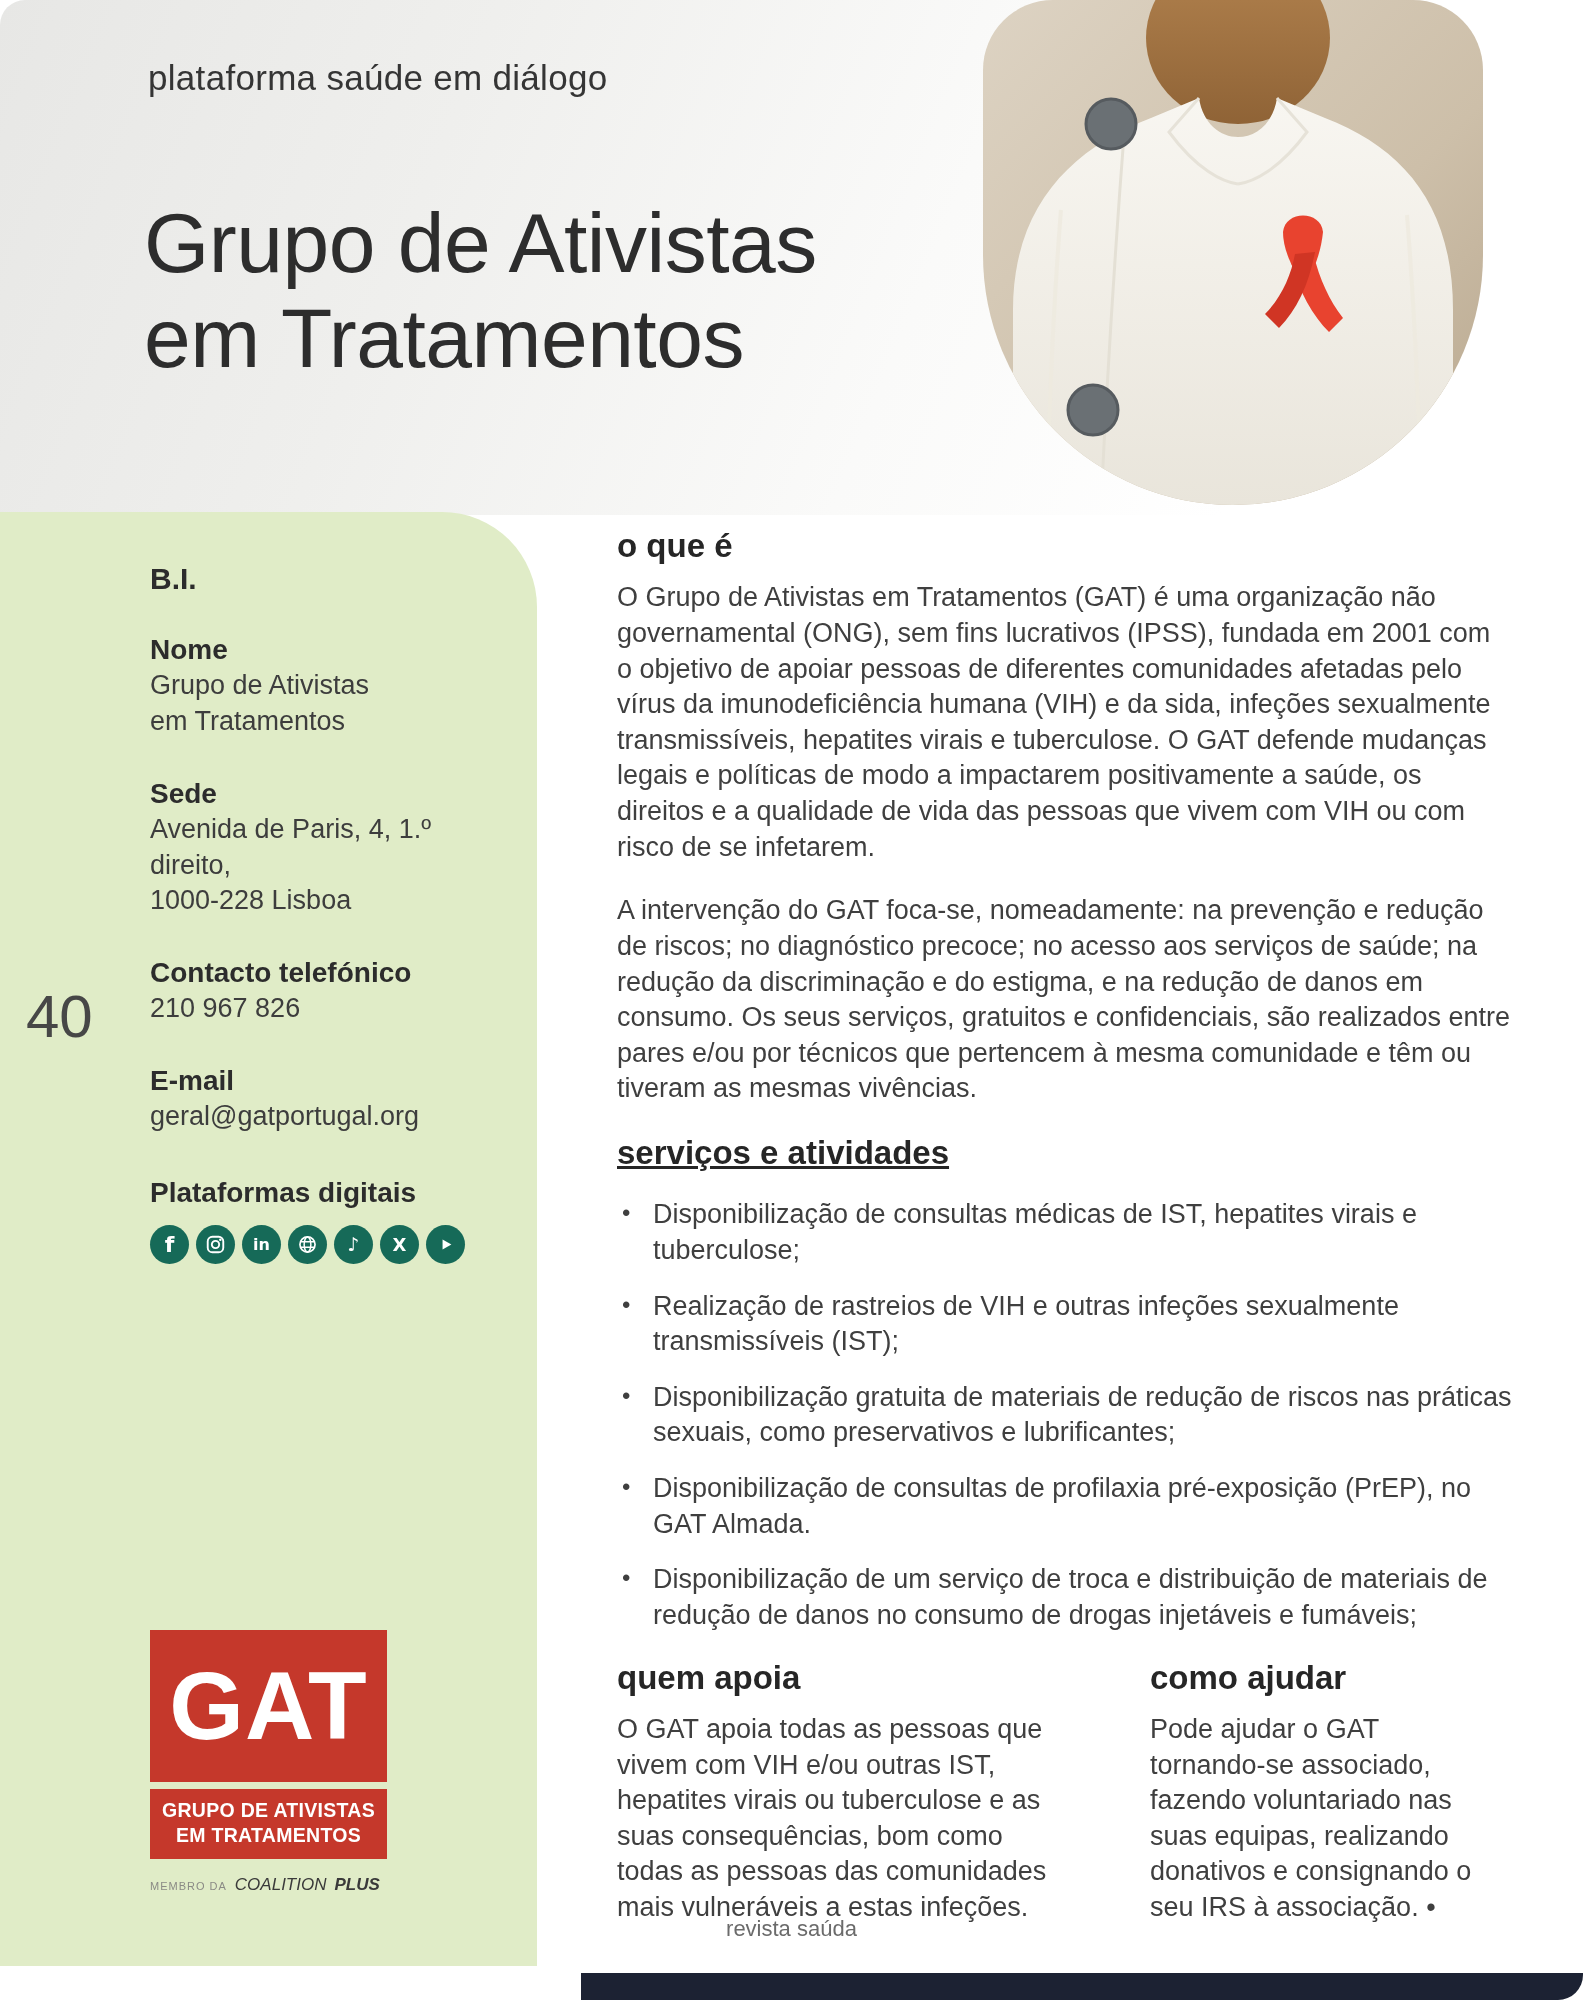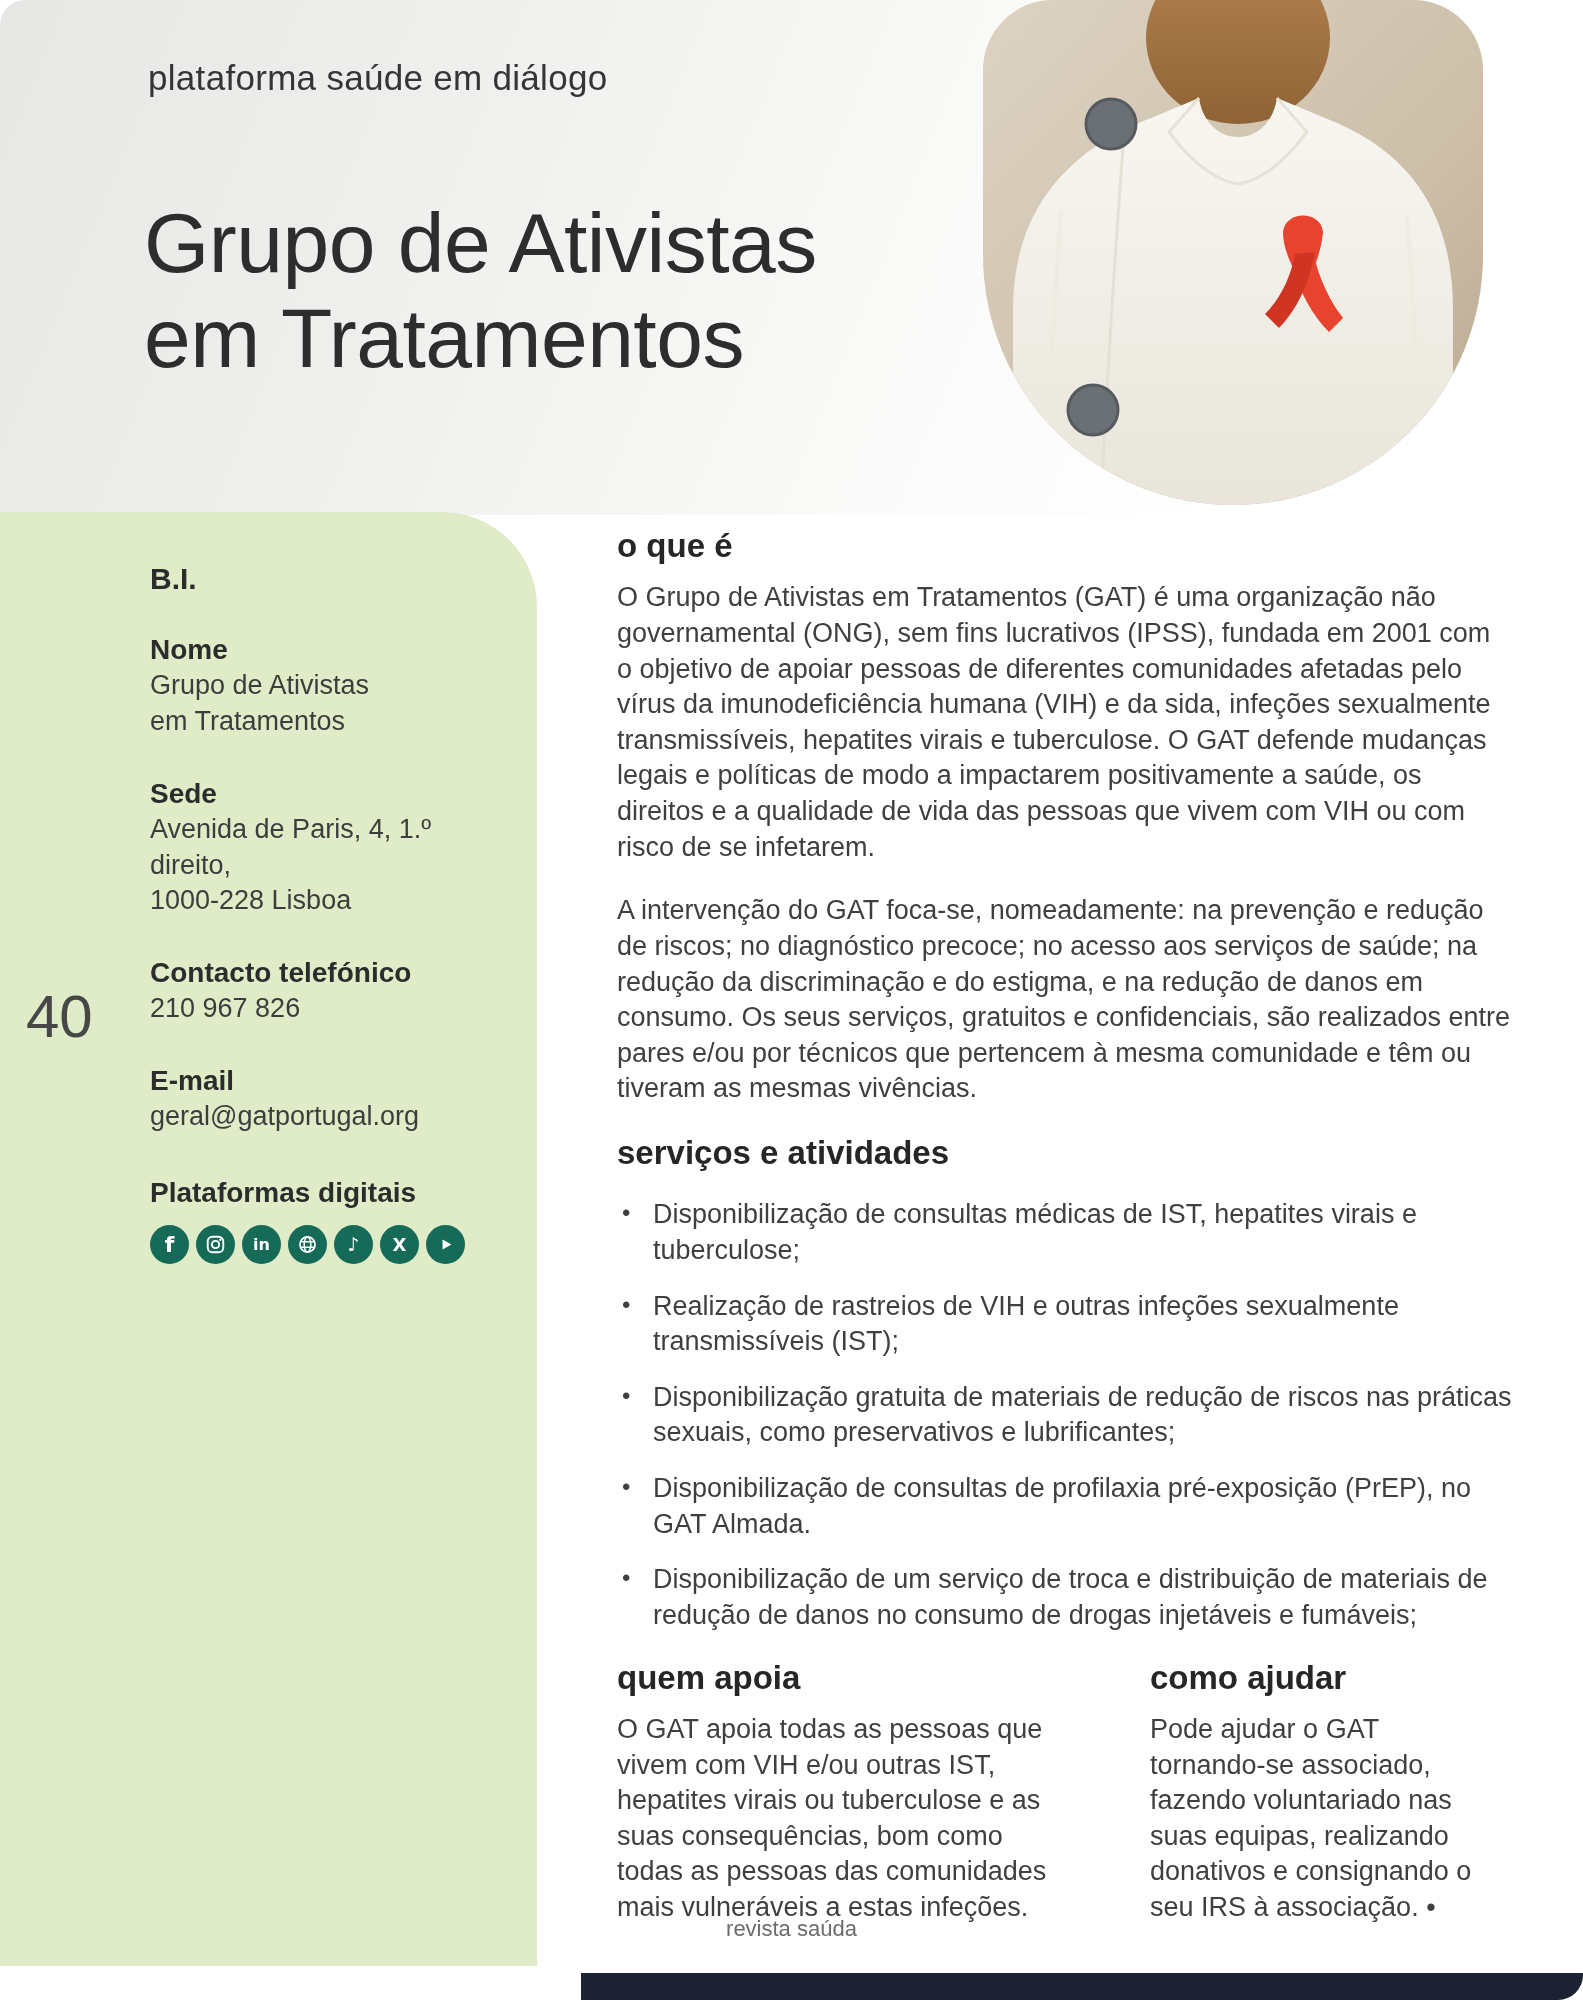--- a/index.html
+++ b/index.html
@@ -42,21 +42,21 @@
     padding:9px 0 10px;font-size:19.5px;font-weight:700;line-height:1.3;letter-spacing:.3px;}
   .gat-member{margin-top:16px;display:flex;align-items:baseline;gap:8px;}
   .member-prefix{font-size:11px;color:#8a8a85;letter-spacing:1px;}
   .member-name{font-size:17px;font-style:italic;color:#3a3a3a;}
   .member-plus{font-size:17px;font-style:italic;font-weight:700;color:#3a3a3a;}
   .page-number{position:absolute;left:26px;top:982px;font-size:60px;color:#474747;}
   
   .main{position:absolute;left:617px;top:528px;width:895px;}
   .h2{font-size:33px;font-weight:700;color:#262626;margin:0 0 16px 0;line-height:1.1;}
   .para{font-size:27px;line-height:1.32;color:#3f3f3f;margin:0 0 28px 0;}
-  .services-h{margin-top:20px;margin-bottom:26px;}
+  .services-h{margin-top:20px;margin-bottom:26px;text-decoration:underline;}
   .services-list{list-style:none;margin:0;padding:0;}
   .services-list li{position:relative;padding-left:36px;margin-bottom:20px;
     font-size:27px;line-height:1.32;color:#3f3f3f;}
   .services-list li::before{content:"•";position:absolute;left:5px;top:0;font-size:24px;color:#3f3f3f;}
   .cols{display:flex;gap:88px;margin-top:26px;}
   .col1{width:445px;}
   .col2{width:340px;}
   .col-text{font-size:27px;line-height:1.32;color:#3f3f3f;margin-top:2px;}
   .footer{position:absolute;left:0;right:0;top:1916px;text-align:center;
     font-size:22px;color:#6b6b6b;}
@@ -169,20 +169,32 @@
           <svg width="21" height="21" viewBox="0 0 20 20">
             <polygon points="7.2,5.2 15.6,10 7.2,14.8" fill="#fff"></polygon>
           </svg>
         </span>
       </div>
     </div>
   </div>
 
   <div class="page-number">40</div>
 
+  <div class="gat-logo">
+    <div class="gat-red-box">GAT</div>
+    <div class="gat-red-band">
+      <span style="display:block">GRUPO DE ATIVISTAS</span>
+      <span style="display:block">EM TRATAMENTOS</span>
+    </div>
+    <div class="gat-member">
+      <span class="member-prefix">MEMBRO DA</span>
+      <span class="member-name">COALITION</span>
+      <span class="member-plus">PLUS</span>
+    </div>
+  </div>
 
   <div class="main">
     <h2 class="h2">o que é</h2>
     <p class="para">O Grupo de Ativistas em Tratamentos (GAT) é uma organização não governamental (ONG), sem fins lucrativos (IPSS), fundada em 2001 com o objetivo de apoiar pessoas de diferentes comunidades afetadas pelo vírus da imunodeficiência humana (VIH) e da sida, infeções sexualmente transmissíveis, hepatites virais e tuberculose. O GAT defende mudanças legais e políticas de modo a impactarem positivamente a saúde, os direitos e a qualidade de vida das pessoas que vivem com VIH ou com risco de se infetarem.</p>
     <p class="para">A intervenção do GAT foca-se, nomeadamente: na prevenção e redução de riscos; no diagnóstico precoce; no acesso aos serviços de saúde; na redução da discriminação e do estigma, e na redução de danos em consumo. Os seus serviços, gratuitos e confidenciais, são realizados entre pares e/ou por técnicos que pertencem à mesma comunidade e têm ou tiveram as mesmas vivências.</p>
 
     <h2 class="h2 services-h">serviços e atividades</h2>
     <ul class="services-list">
       <li>Disponibilização de consultas médicas de IST, hepatites virais e tuberculose;</li>
       <li>Realização de rastreios de VIH e outras infeções sexualmente transmissíveis (IST);</li>

